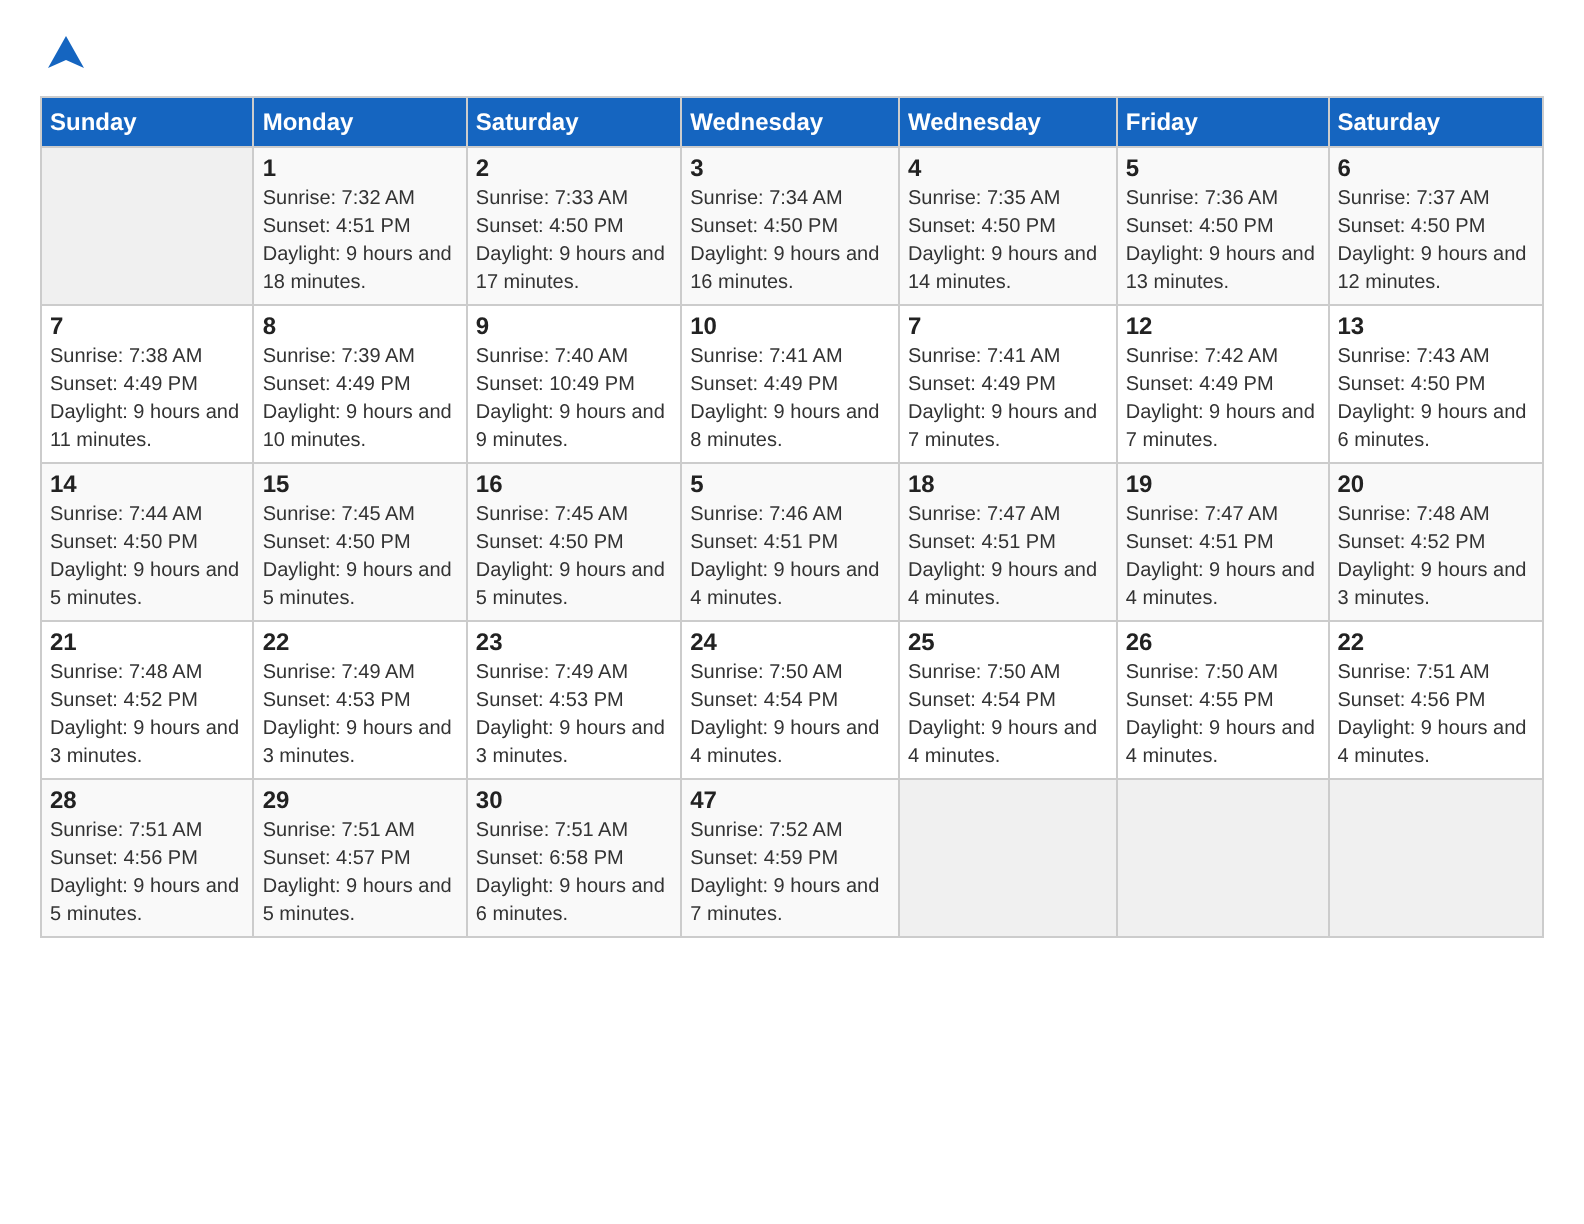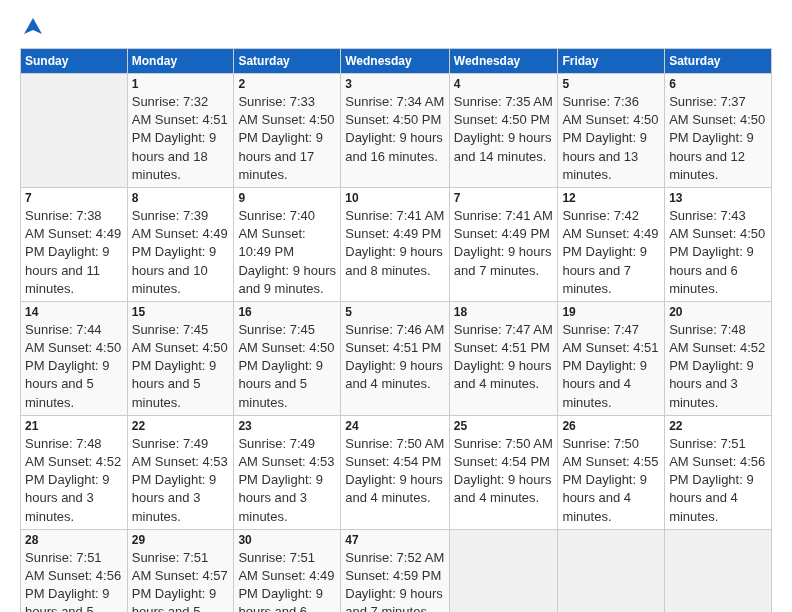--- a/index.html
+++ b/index.html
@@ -77,21 +77,21 @@
       background: #fff;
     }
     .day-number {
       font-size: 12px;
       font-weight: bold;
       color: #222;
       display: block;
       margin-bottom: 2px;
     }
     .day-info {
-      font-size: 13px;
+      font-size: 10px;
       color: #333;
       line-height: 1.4;
     }
     .empty-cell {
       background: #f0f0f0 !important;
     }
   </style>
 </head>
 <body>
 
@@ -334,21 +334,21 @@
           <td>
             <span class="day-number">29</span>
             <div class="day-info">Sunrise: 7:51 AM
 Sunset: 4:57 PM
 Daylight: 9 hours
 and 5 minutes.</div>
           </td>
           <td>
             <span class="day-number">30</span>
             <div class="day-info">Sunrise: 7:51 AM
-Sunset: 4:49 PM
+Sunset: 6:58 PM
 Daylight: 9 hours
 and 6 minutes.</div>
           </td>
           <td>
             <span class="day-number">47</span>
             <div class="day-info">Sunrise: 7:52 AM
 Sunset: 4:59 PM
 Daylight: 9 hours
 and 7 minutes.</div>
           </td>

